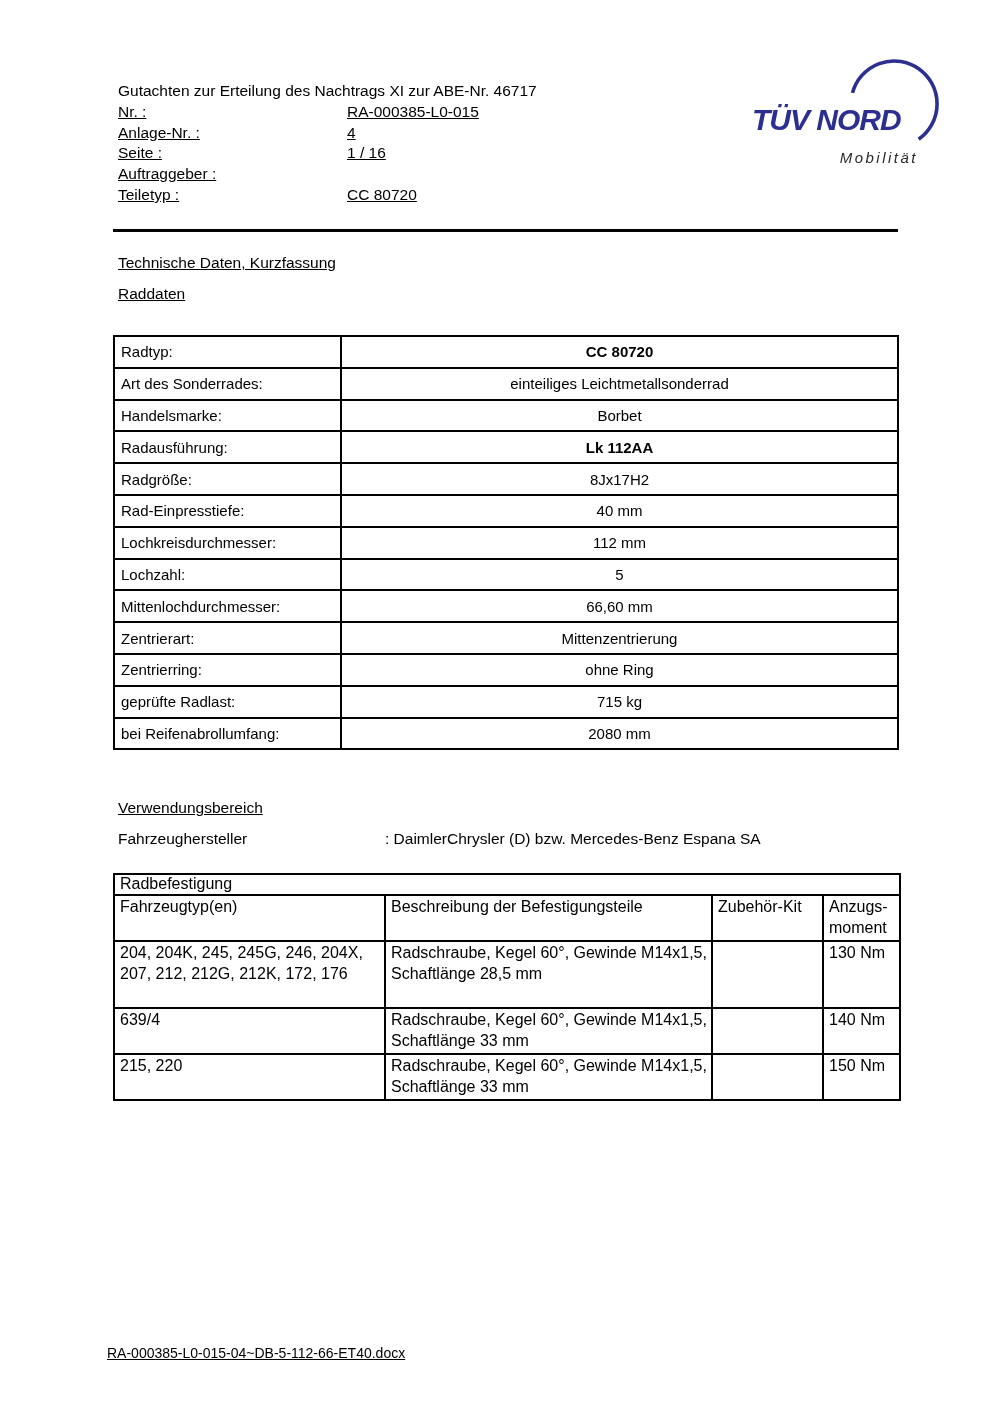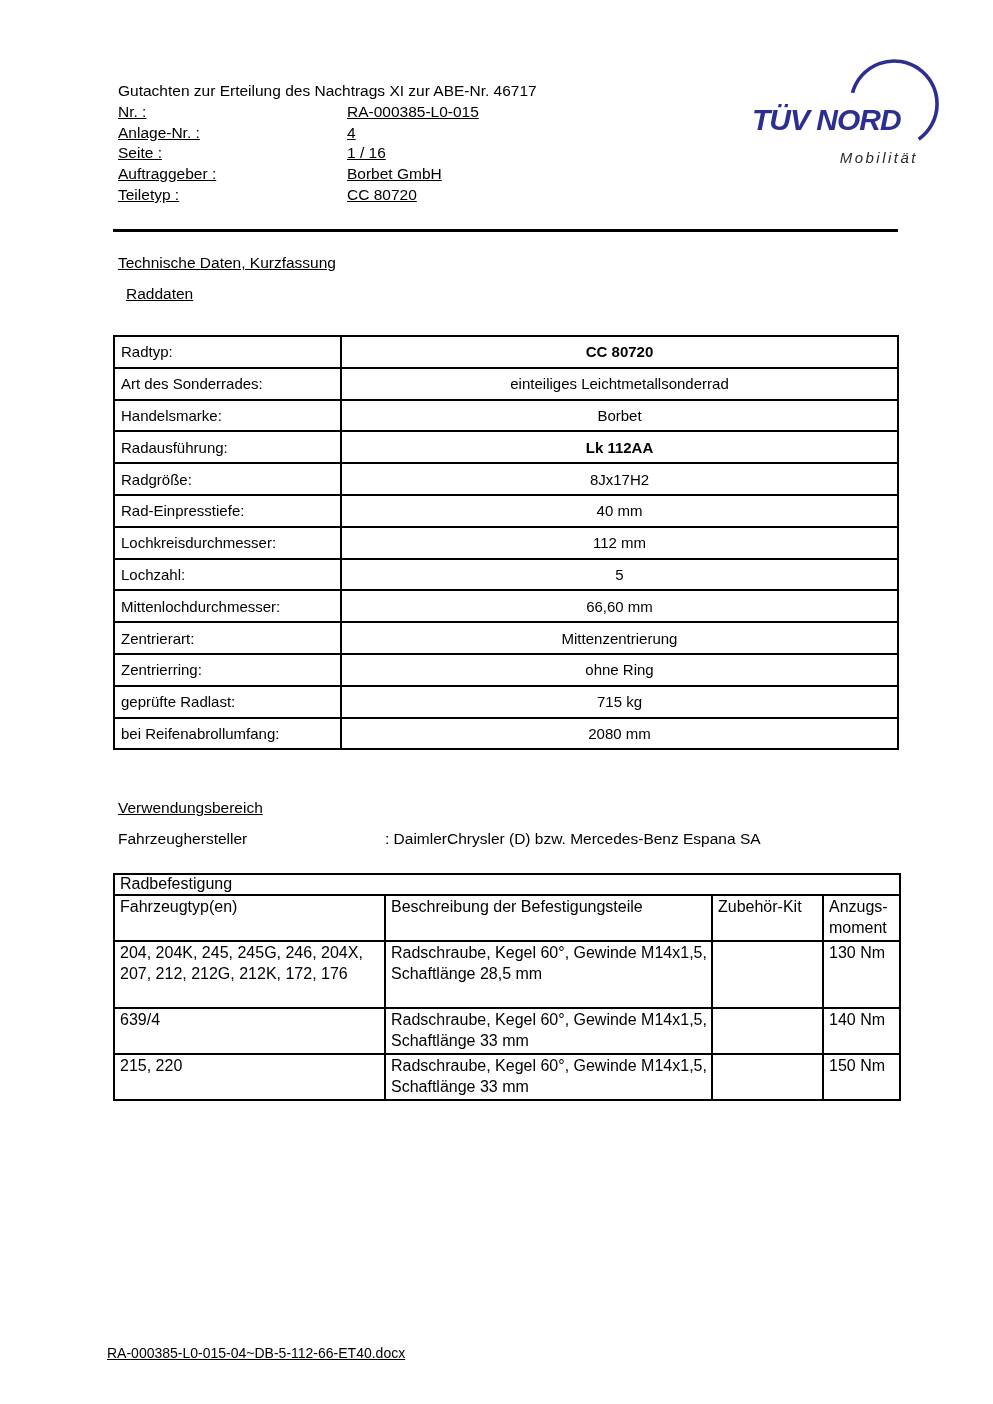--- a/index.html
+++ b/index.html
@@ -73,21 +73,21 @@
   
   .sec-heading {
     position: absolute;
     left: 118px;
     font-size: 15.5px;
     font-weight: normal;
     text-decoration: underline;
     white-space: nowrap;
   }
   .h-tech { top: 254px; }
-  .h-rad  { top: 285px; margin-left: 8px; }
+  .h-rad  { top: 285px; }
   .h-verw { top: 799px; }
 
   
   table { border-collapse: collapse; table-layout: fixed; }
   .raddaten {
     position: absolute;
     left: 113px;
     top: 335px;
     width: 786px;
   }
@@ -159,21 +159,20 @@
     <div class="header-field">
       <span class="hl">Anlage-Nr. :</span>
       <span class="hv">4</span>
     </div>
     <div class="header-field">
       <span class="hl">Seite :</span>
       <span class="hv">1 / 16</span>
     </div>
     <div class="header-field">
       <span class="hl">Auftraggeber :</span>
-      <span class="hv">Borbet GmbH</span>
     </div>
     <div class="header-field">
       <span class="hl">Teiletyp :</span>
       <span class="hv">CC 80720</span>
     </div>
   </div>
 
   <div class="logo">
     <svg width="205" height="130" viewBox="0 0 205 130">
       <path d="M 107.5 42.9 A 43 43 0 1 1 173.7 89.2" fill="none" stroke="#2d2f90" stroke-width="3.6"></path>

